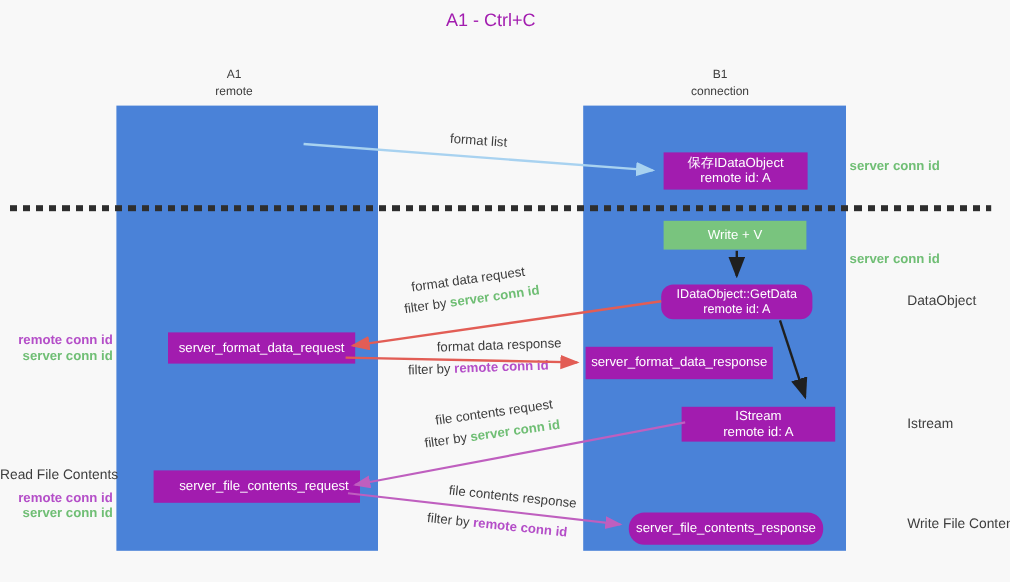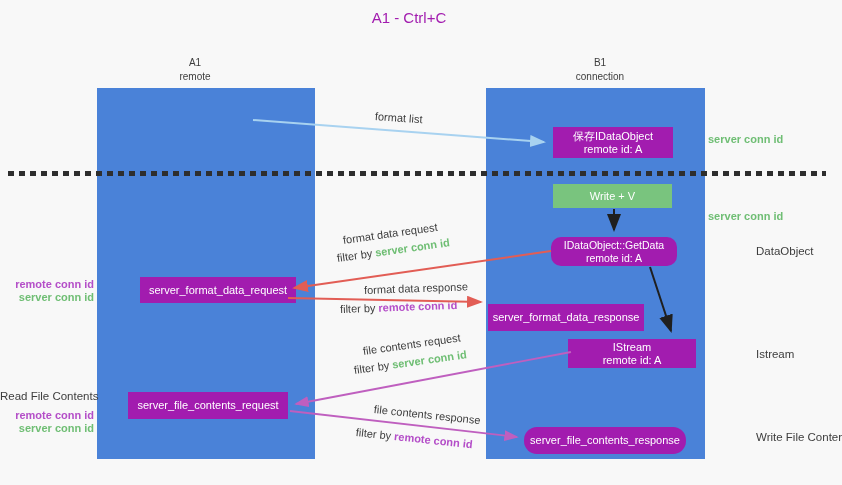--- a/index.html
+++ b/index.html
@@ -60,30 +60,30 @@
 
   <div class="box orange" style="left:551px;top:237px;width:126px;height:29px;font-size:10.5px;border-radius:10px;">
     <span>IDataObject::GetData</span>
     <span>remote id: A</span>
   </div>
 
   <div class="box orange" style="left:140px;top:277px;width:156px;height:26px;">
     <span>server_format_data_request</span>
   </div>
 
-  <div class="box orange" style="left:488px;top:289px;width:156px;height:27px;margin-top:15px;">
+  <div class="box orange" style="left:488px;top:289px;width:156px;height:27px;">
     <span>server_format_data_response</span>
   </div>
 
   <div class="box orange" style="left:568px;top:339px;width:128px;height:29px;">
     <span>IStream</span>
     <span>remote id: A</span>
   </div>
 
-  <div class="box orange" style="left:128px;top:392px;width:160px;height:27px;">
+  <div class="box orange" style="left:128px;top:392px;width:160px;height:27px;padding-left:12px;">
     <span>server_file_contents_request</span>
   </div>
 
   <div class="box orange" style="left:524px;top:427px;width:162px;height:27px;border-radius:13px;">
     <span>server_file_contents_response</span>
   </div>
 
   <div class="divider"></div>
 
   <div class="note" style="left:375px;top:110px;transform:rotate(4deg);">format list</div>

